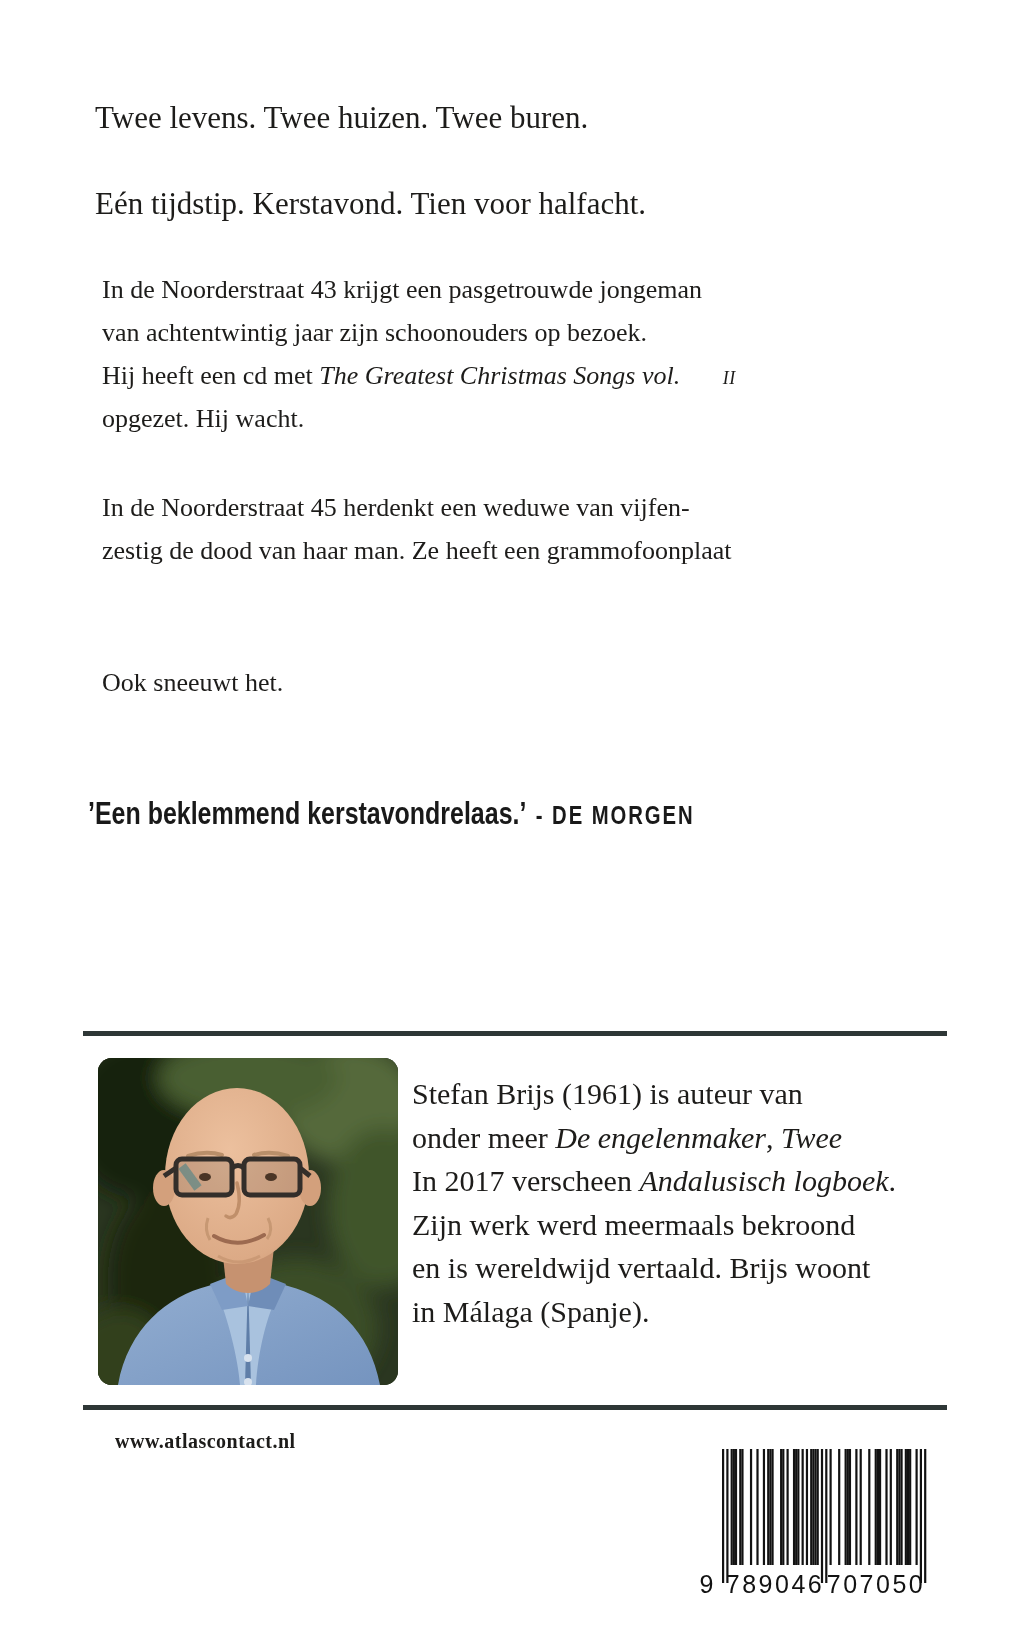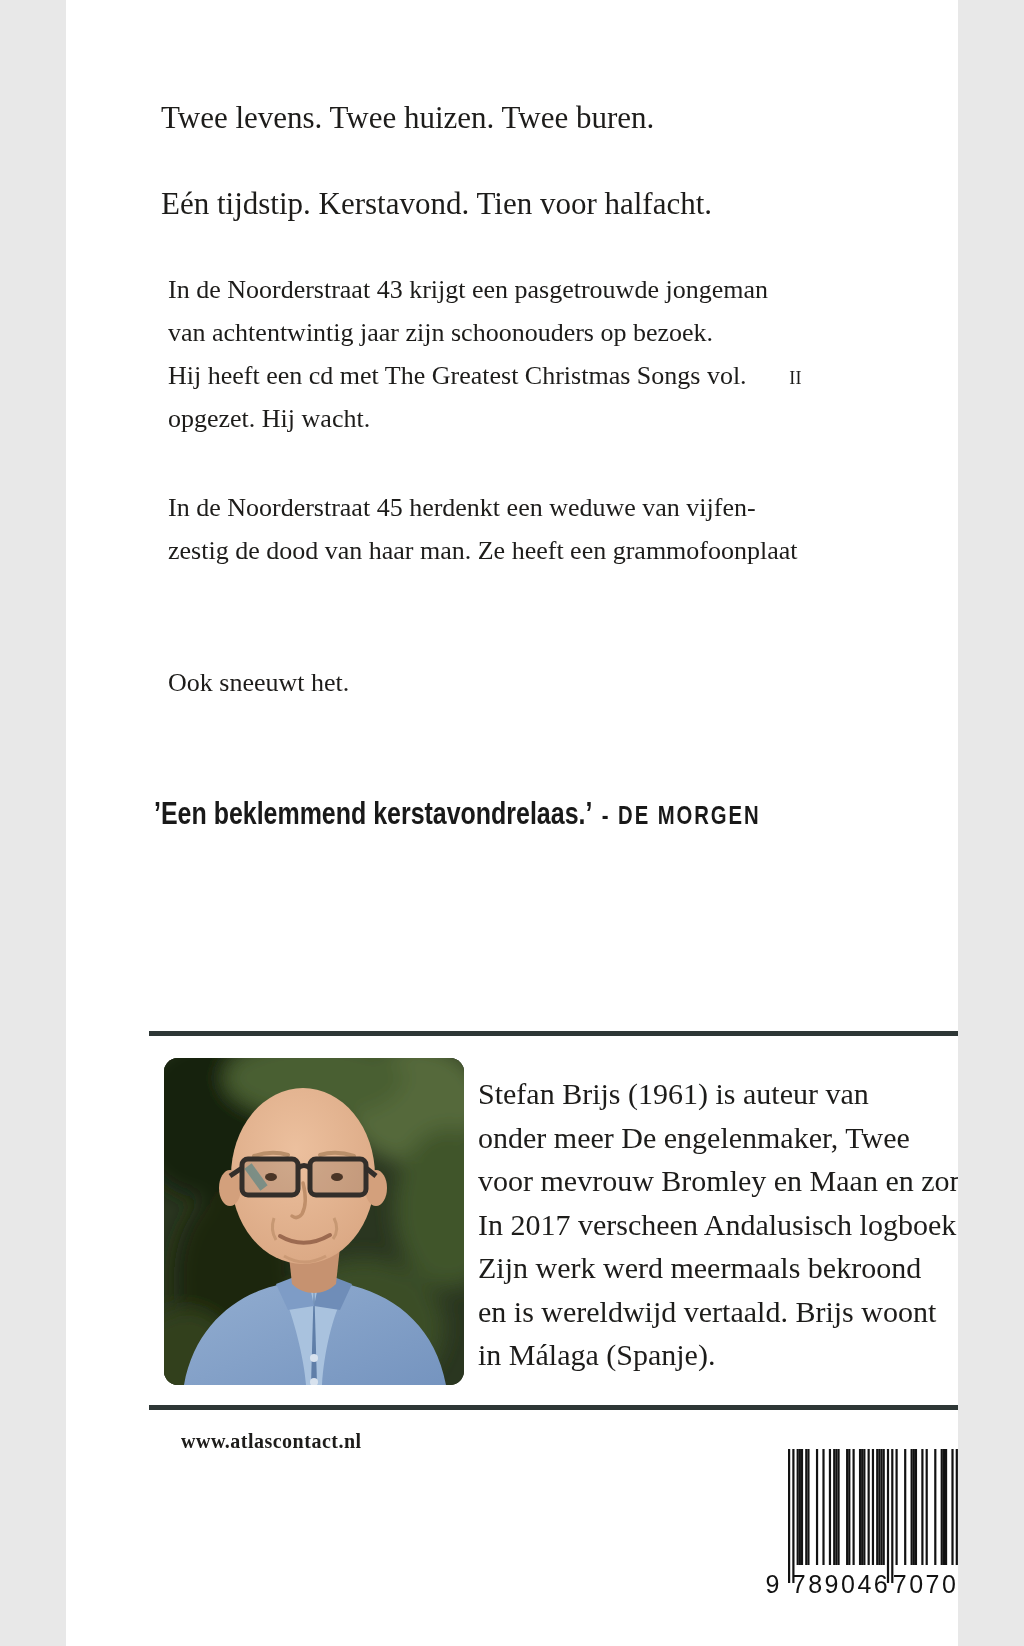--- a/index.html
+++ b/index.html
@@ -1,26 +1,26 @@
 <!DOCTYPE html>
 <html><head>
 <meta charset="utf-8">
 <style>
   html,body{margin:0;padding:0;background:#e8e8e8;}
   .page{
-    position:relative;width:892px;height:1646px;margin:0 auto;
+    position:relative;width:1024px;height:1646px;margin:0 auto;
     background:#ffffff;overflow:hidden;
     font-family:"Liberation Serif","DejaVu Serif",serif;
     color:#1d1c1a;
   }
   .abs{position:absolute;}
   .tagline{left:95px;font-size:31px;line-height:36px;white-space:nowrap;}
   .para{left:102px;font-size:26px;}
   .para .tl{line-height:43px;white-space:nowrap;}
-  .it{}
+  .it{font-style:italic;}
   .sc{font-variant:small-caps;letter-spacing:.5px;margin-left:36px;}
   .quote-line{
     left:88px;top:795px;white-space:nowrap;
     font-family:"Liberation Sans","DejaVu Sans",sans-serif;
     font-weight:bold;font-size:32px;color:#191919;
     transform:scaleX(0.78);transform-origin:0 50%;
   }
   .quote-attr{font-size:26px;letter-spacing:2.5px;margin-left:12px;}
   .rule{left:83px;width:864px;height:5px;background:#2e3736;}
   .rule-top{top:1031px;}
@@ -134,21 +134,20 @@
       <path d="M110,160 Q106,172 112,182" stroke="#c79873" stroke-width="3" fill="none"></path>
       <path d="M170,160 Q176,172 169,181" stroke="#c79873" stroke-width="3" fill="none"></path>
 
       <path d="M120,198 Q140,210 162,198" stroke="#c08f6a" stroke-width="3" fill="none" opacity="0.6"></path>
     </svg>
   </div>
 
   <div class="abs bio">
       <div class="tl"><span>Stefan Brijs (1961) is auteur van</span></div>
       <div class="tl"><span>onder meer </span><span class="it">De engelenmaker</span><span>, </span><span class="it">Twee</span></div>
-      <div class="tl"><span class="it">voor mevrouw Bromley</span><span> en </span><span class="it">Maan en zon</span><span>.</span></div>
       <div class="tl"><span>In 2017 verscheen </span><span class="it">Andalusisch logboek</span><span>.</span></div>
       <div class="tl"><span>Zijn werk werd meermaals bekroond</span></div>
       <div class="tl"><span>en is wereldwijd vertaald. Brijs woont</span></div>
       <div class="tl"><span>in Málaga (Spanje).</span></div>
     </div>
 
   <div class="abs rule rule-bottom"></div>
 
   <div class="abs website">www.atlascontact.nl</div>
 

